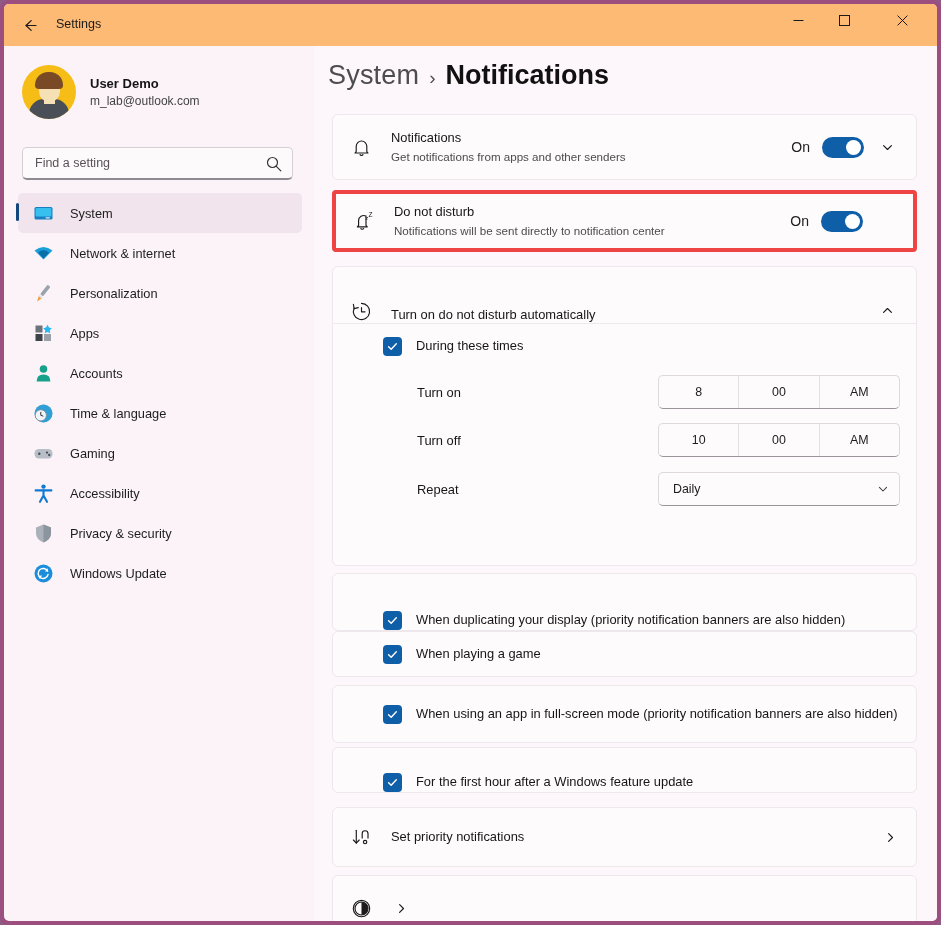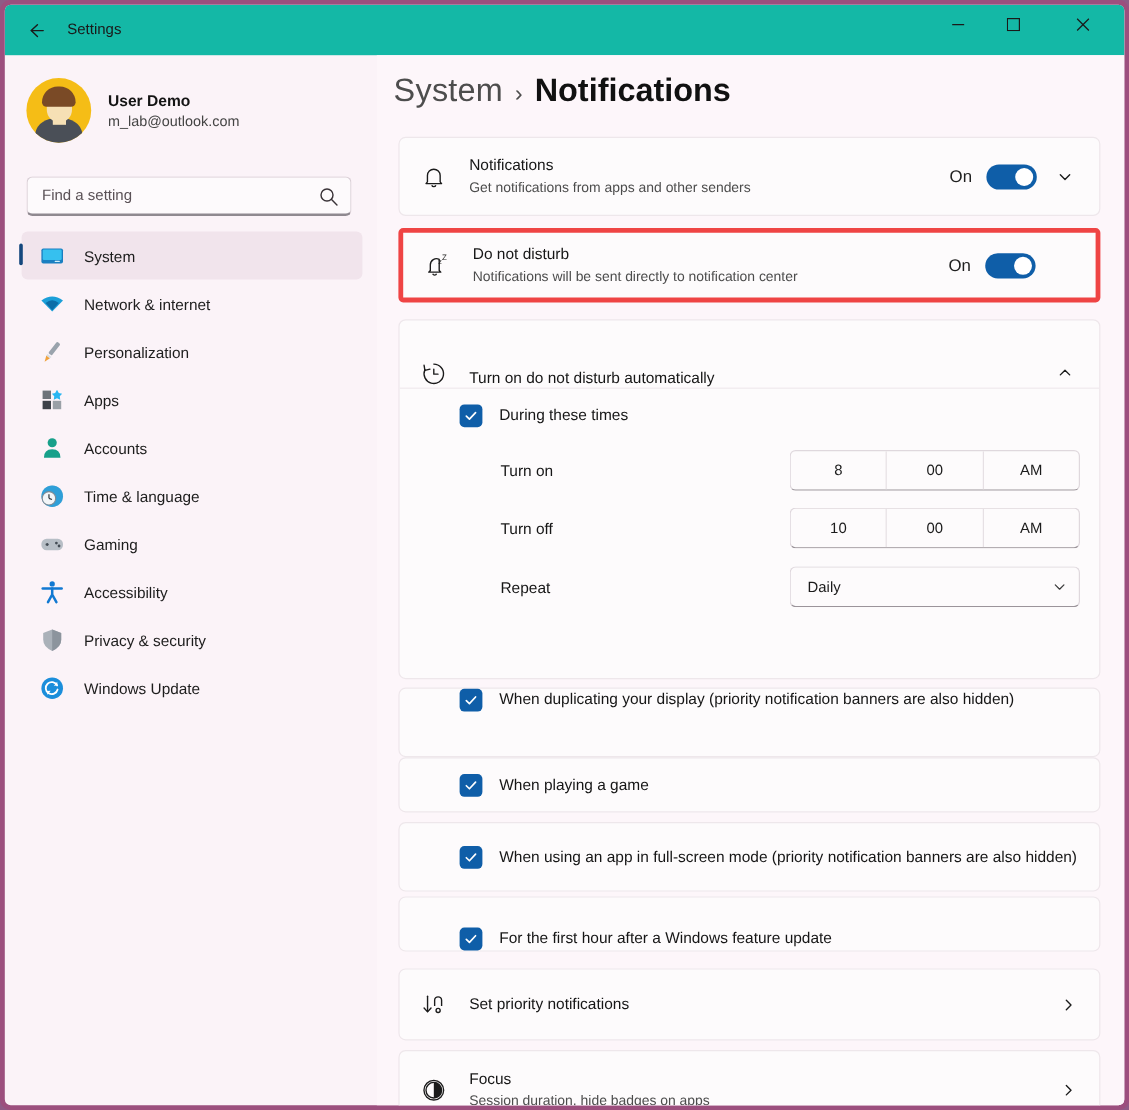--- a/index.html
+++ b/index.html
@@ -21,21 +21,21 @@
     border-radius: 9px;
     background: #fbf3f8;
     overflow: hidden;
   }
 
   
   #titlebar {
     position: absolute;
     left: 0; top: 0;
     width: 933px; height: 42px;
-    background: #14b8a6;
+    background: #fdba74;
   }
   #back-btn {
     position: absolute;
     left: 10px; top: 5px;
     width: 32px; height: 32px;
     display: flex; align-items: center; justify-content: center;
     border-radius: 5px;
     cursor: pointer;
   }
   #app-title {
@@ -595,21 +595,21 @@
           <span>
             <svg width="12" height="12" viewBox="0 0 12 12">
               <path d="M2.4 4.4 L6 8 L9.6 4.4" fill="none" stroke="#3d3d3d" stroke-width="1.05" stroke-linecap="round" stroke-linejoin="round"></path>
             </svg>
           </span>
         </div>
       </div>
     </div>
 
     <div class="card" id="card-cond1" style="top:527px; height:58px;">
-      <div class="check-row" style="height:100%; align-items:flex-start;">
+      <div class="check-row" style="height:100%; align-items:flex-end;">
         <span class="cbox">
           <svg width="13" height="13" viewBox="0 0 13 13">
               <path d="M2.6 6.8 L5.2 9.3 L10.3 3.8" fill="none" stroke="#fff" stroke-width="1.4" stroke-linecap="round" stroke-linejoin="round"></path>
             </svg>
         </span>
         <span class="check-label">When duplicating your display (priority notification banners are also hidden)</span>
       </div>
     </div>
 
     <div class="card" id="card-cond2" style="top:585px; height:46px;">
@@ -668,24 +668,20 @@
 
     <div class="card" id="card-focus" style="top:829px; height:66px;">
       <div class="link-row">
         <span class="card-icon">
           <svg width="23" height="23" viewBox="0 0 23 23">
             <circle cx="11.5" cy="11.5" r="8.2" fill="none" stroke="#1b1b1b" stroke-width="1.15"></circle>
             <path d="M11.5 5 a6.5 6.5 0 0 1 0 13 Z" fill="#1b1b1b"></path>
             <circle cx="11.5" cy="11.5" r="6.5" fill="none" stroke="#1b1b1b" stroke-width="1.15"></circle>
           </svg>
         </span>
-        <div class="card-texts">
-          <div class="card-title">Focus</div>
-          <div class="card-sub">Session duration, hide badges on apps</div>
-        </div>
         <span class="link-chev">
           <svg width="13" height="13" viewBox="0 0 13 13">
             <path d="M4.6 2.6 L8.5 6.5 L4.6 10.4" fill="none" stroke="#1b1b1b" stroke-width="1.15" stroke-linecap="round" stroke-linejoin="round"></path>
           </svg>
         </span>
       </div>
     </div>
 
   </div>
 </div>

